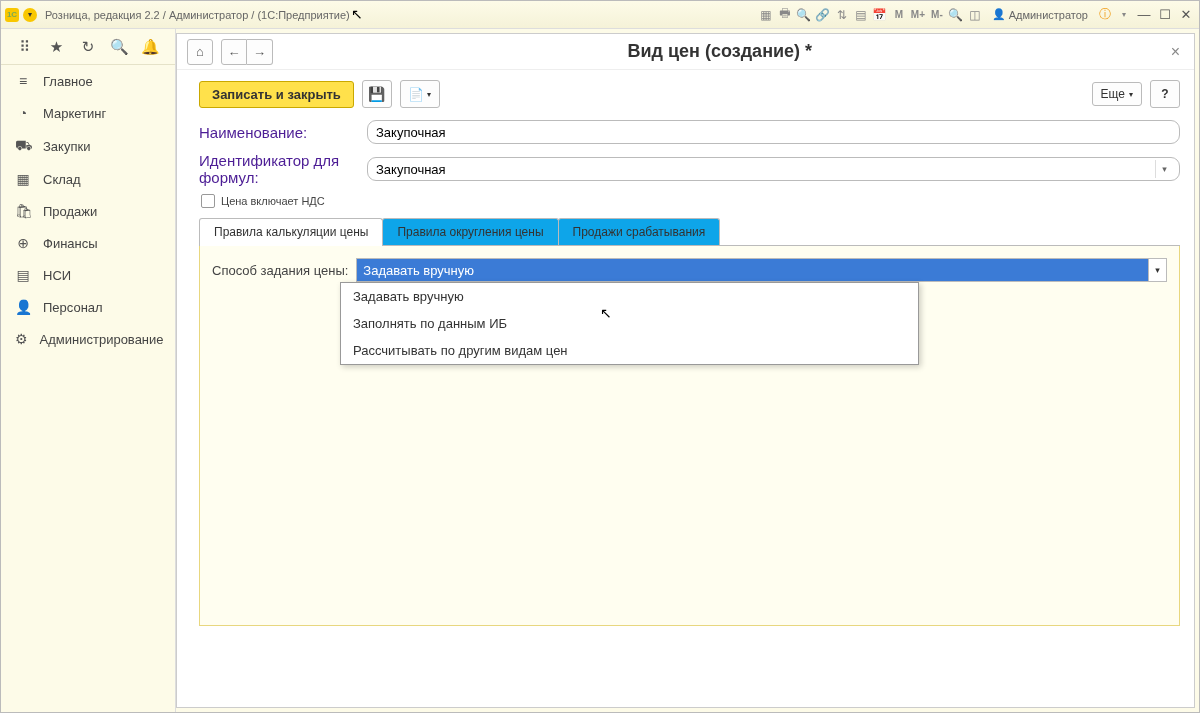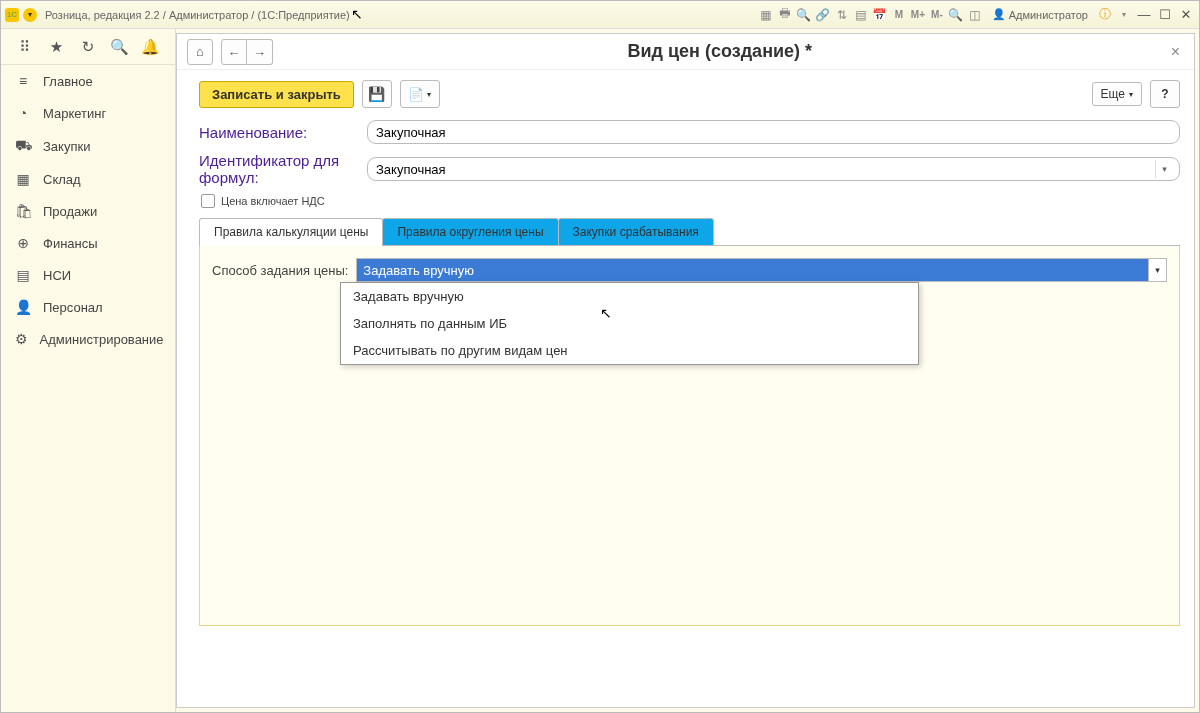--- a/index.html
+++ b/index.html
@@ -199,21 +199,21 @@
         </div>
 
         <div class="checkbox-row">
           <div class="chk"></div>
           <div class="chk-label">Цена включает НДС</div>
         </div>
 
         <div class="tabs">
           <div class="tab active">Правила калькуляции цены</div>
           <div class="tab">Правила округления цены</div>
-          <div class="tab">Закупки срабатывания</div>
+          <div class="tab">Продажи срабатывания</div>
         </div>
 
         <div class="tab-body">
           <div class="method-row">
             <div class="method-label">Способ задания цены:</div>
             <div class="method-select">
               <div class="sel-text">Задавать вручную</div>
               <div class="sel-drop">▾</div>
             </div>
           </div>

